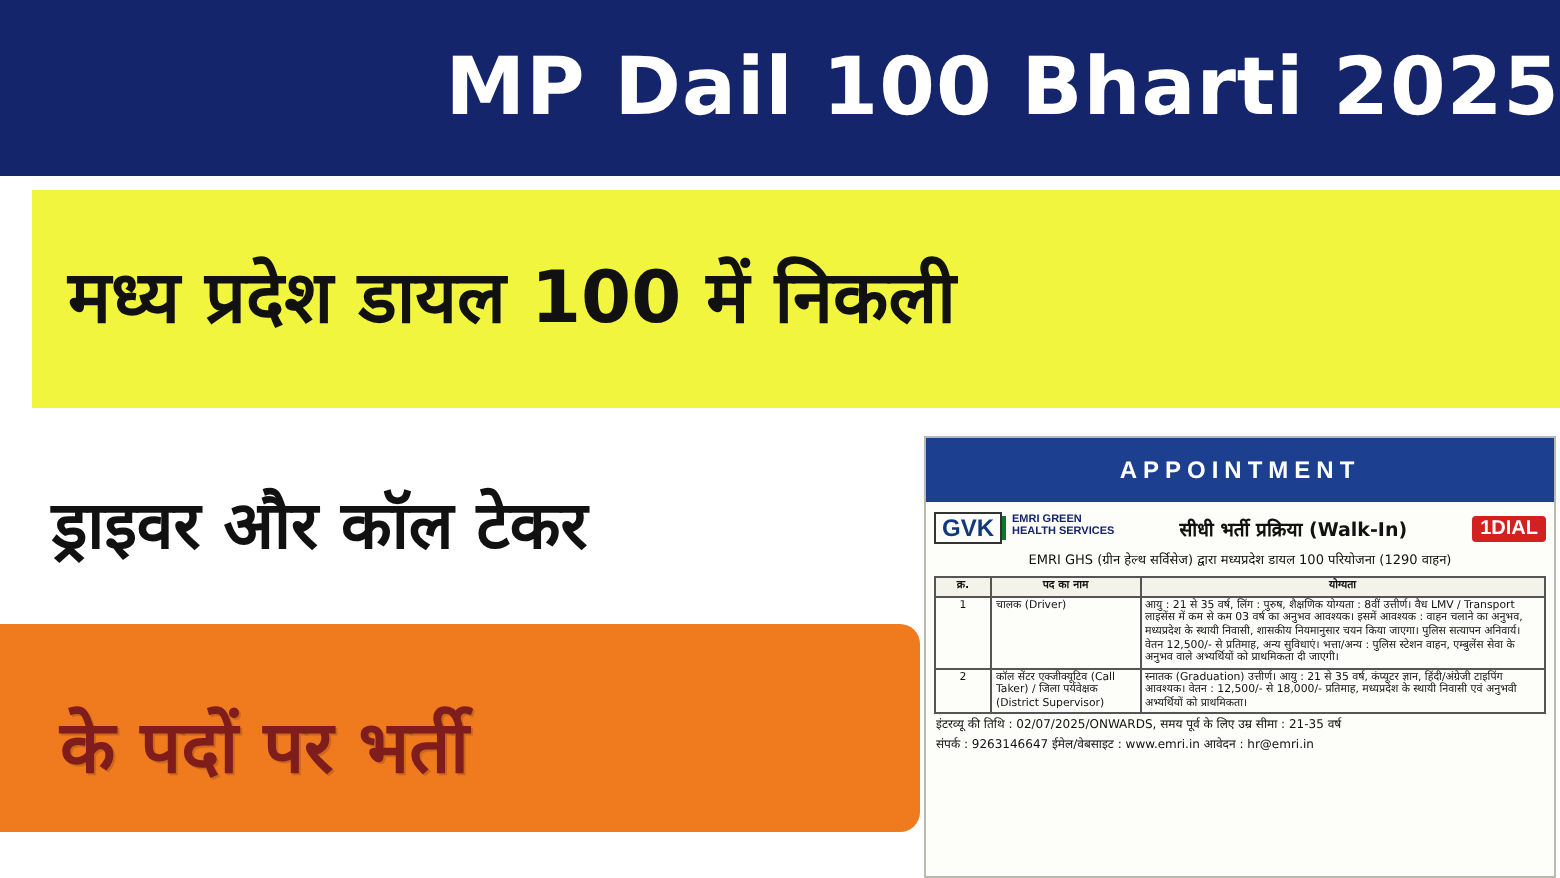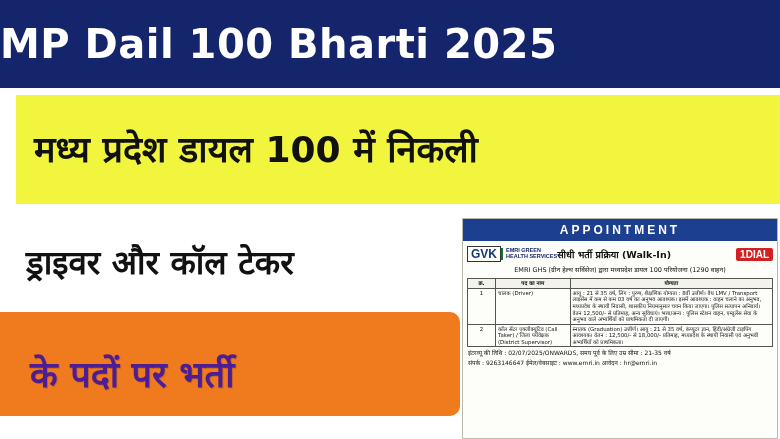--- a/index.html
+++ b/index.html
@@ -23,21 +23,21 @@
   
   .title-bar {
     position: absolute;
     left: 0;
     top: 0;
     width: 780px;
     height: 88px;
     background: #15256b;
     display: flex;
     align-items: center;
-    justify-content: flex-start;
+    justify-content: flex-end;
   }
   .title-text {
     color: #ffffff;
     font-family: "DejaVu Sans", sans-serif;
     font-weight: bold;
     font-size: 40px;
     letter-spacing: 0.5px;
     text-align: center;
     white-space: nowrap;
   }
@@ -91,21 +91,21 @@
     height: 104px;
     background: #f07a1e;
     border-top-right-radius: 10px;
     border-bottom-right-radius: 10px;
     display: flex;
     align-items: center;
     padding-left: 30px;
     box-sizing: border-box;
   }
   .orange-text {
-    color: #4c1d95;
+    color: #7f1d1d;
     font-family: "DejaVu Sans", sans-serif;
     font-weight: bold;
     font-size: 36px;
     line-height: 1.1;
     white-space: nowrap;
     text-shadow: 1px 1px 0 rgba(0,0,0,0.15);
     margin-top: 22px;
   }
   
   .doc {
@@ -113,21 +113,21 @@
     left: 462px;
     top: 218px;
     width: 316px;
     height: 221px;
     background: #fdfdfa;
     border: 1px solid #b9b9b0;
     box-sizing: border-box;
     overflow: hidden;
   }
   .doc-header {
-    height: 22px;
+    height: 32px;
     background: #1d3f8f;
     color: #ffffff;
     font-family: "Liberation Sans", sans-serif;
     font-weight: bold;
     font-size: 12px;
     letter-spacing: 3px;
     display: flex;
     align-items: center;
     justify-content: center;
   }
@@ -158,21 +158,21 @@
     border-left: 2px solid #0a7a2a;
     padding-left: 3px;
   }
   .logo-emri span {
     display: block;
     color: #15256b;
     font-size: 5.5px;
   }
   .doc-subtitle {
     flex: 1;
-    text-align: left;
+    text-align: center;
     font-size: 9.5px;
     font-weight: bold;
     color: #111;
     font-family: "DejaVu Sans", sans-serif;
   }
   .logo-dial {
     background: #d32020;
     color: #ffffff;
     font-size: 10px;
     font-weight: bold;

